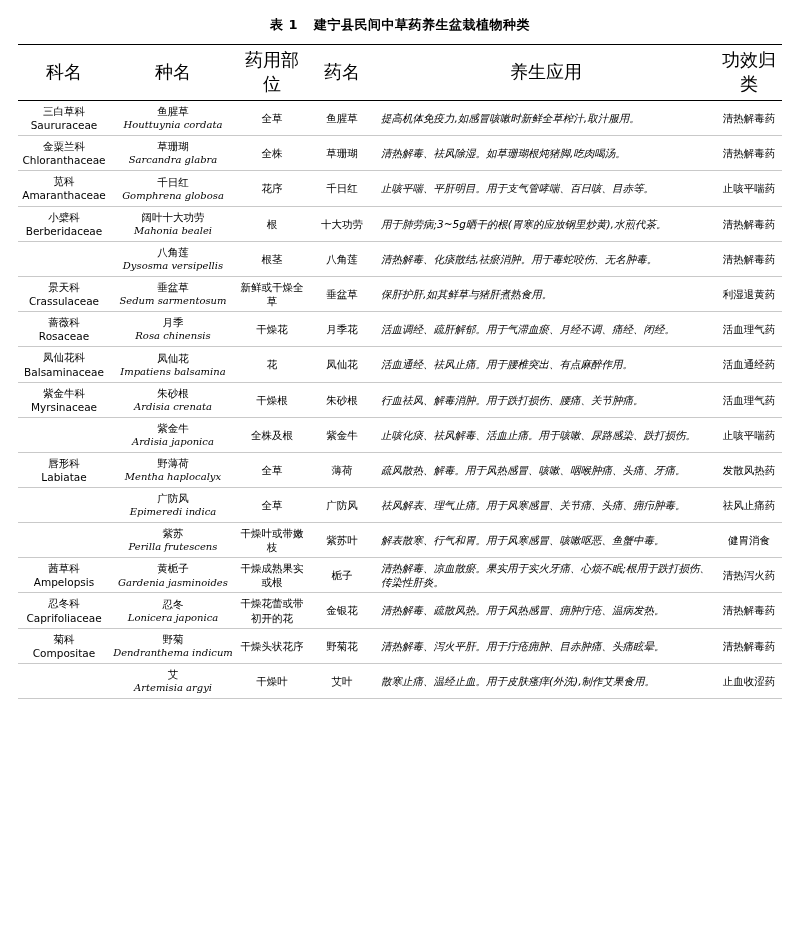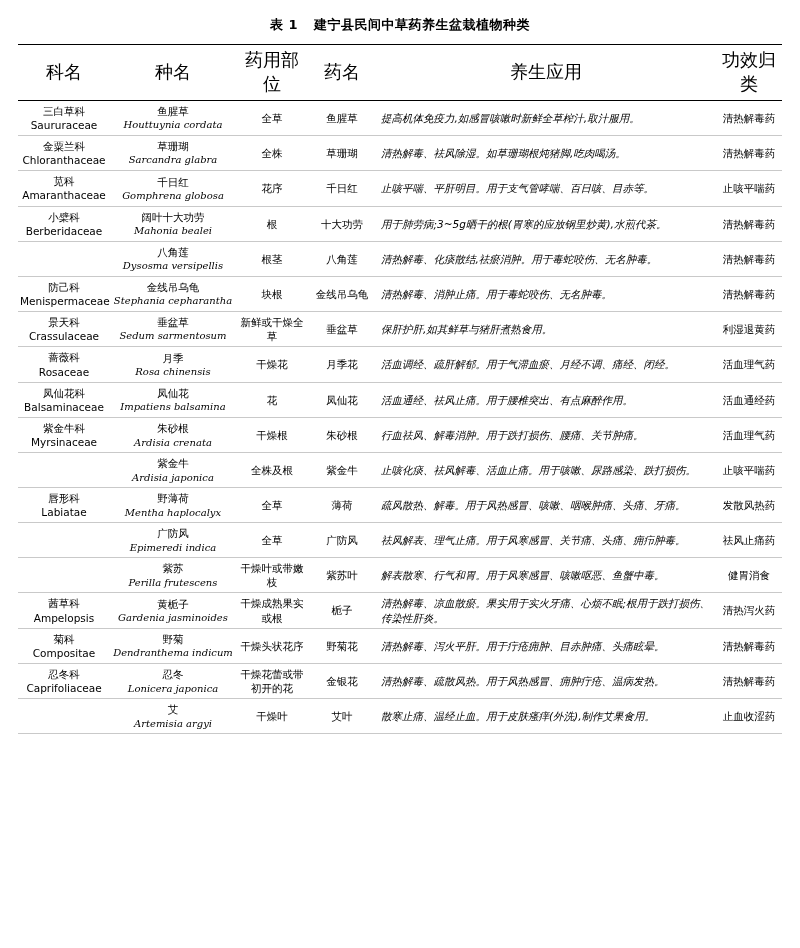--- a/index.html
+++ b/index.html
@@ -179,34 +179,20 @@
             <span class="cn">八角莲</span>
             <span class="latin">Dysosma versipellis</span>
           </td>
           <td>根茎</td>
           <td>八角莲</td>
           <td class="use">清热解毒、化痰散结,祛瘀消肿。用于毒蛇咬伤、无名肿毒。</td>
           <td>清热解毒药</td>
         </tr>
         <tr class="rowline">
           <td class="family-cell">
-            <span class="cn">防己科</span>
-            <span class="cn">Menispermaceae</span>
-          </td>
-          <td class="species-cell">
-            <span class="cn">金线吊乌龟</span>
-            <span class="latin">Stephania cepharantha</span>
-          </td>
-          <td>块根</td>
-          <td>金线吊乌龟</td>
-          <td class="use">清热解毒、消肿止痛。用于毒蛇咬伤、无名肿毒。</td>
-          <td>清热解毒药</td>
-        </tr>
-        <tr class="rowline">
-          <td class="family-cell">
             <span class="cn">景天科 Crassulaceae</span>
           </td>
           <td class="species-cell">
             <span class="cn">垂盆草</span>
             <span class="latin">Sedum sarmentosum</span>
           </td>
           <td>新鲜或干燥全草</td>
           <td>垂盆草</td>
           <td class="use">保肝护肝,如其鲜草与猪肝煮熟食用。</td>
           <td>利湿退黄药</td>
@@ -308,44 +294,44 @@
             <span class="cn">黄栀子</span>
             <span class="latin">Gardenia jasminoides</span>
           </td>
           <td>干燥成熟果实或根</td>
           <td>栀子</td>
           <td class="use">清热解毒、凉血散瘀。果实用于实火牙痛、心烦不眠;根用于跌打损伤、传染性肝炎。</td>
           <td>清热泻火药</td>
         </tr>
         <tr class="rowline">
           <td class="family-cell">
+            <span class="cn">忍冬科</span>
+            <span class="cn">Caprifoliaceae</span>
+          </td>
+          <td class="species-cell">
+            <span class="cn">忍冬</span>
+            <span class="latin">Lonicera japonica</span>
+          </td>
+          <td>干燥花蕾或带初开的花</td>
+          <td>金银花</td>
+          <td class="use">清热解毒、疏散风热。用于风热感冒、痈肿疔疮、温病发热。</td>
+          <td>清热解毒药</td>
+        </tr>
+        <tr class="rowline">
+          <td class="family-cell">
             <span class="cn">菊科</span>
             <span class="cn">Compositae</span>
           </td>
           <td class="species-cell">
             <span class="cn">野菊</span>
             <span class="latin">Dendranthema indicum</span>
           </td>
           <td>干燥头状花序</td>
           <td>野菊花</td>
           <td class="use">清热解毒、泻火平肝。用于疔疮痈肿、目赤肿痛、头痛眩晕。</td>
-          <td>清热解毒药</td>
-        </tr>
-        <tr class="rowline">
-          <td class="family-cell">
-            <span class="cn">忍冬科</span>
-            <span class="cn">Caprifoliaceae</span>
-          </td>
-          <td class="species-cell">
-            <span class="cn">忍冬</span>
-            <span class="latin">Lonicera japonica</span>
-          </td>
-          <td>干燥花蕾或带初开的花</td>
-          <td>金银花</td>
-          <td class="use">清热解毒、疏散风热。用于风热感冒、痈肿疔疮、温病发热。</td>
           <td>清热解毒药</td>
         </tr>
         <tr class="rowline">
           <td class="family-cell"></td>
           <td class="species-cell">
             <span class="cn">艾</span>
             <span class="latin">Artemisia argyi</span>
           </td>
           <td>干燥叶</td>
           <td>艾叶</td>

